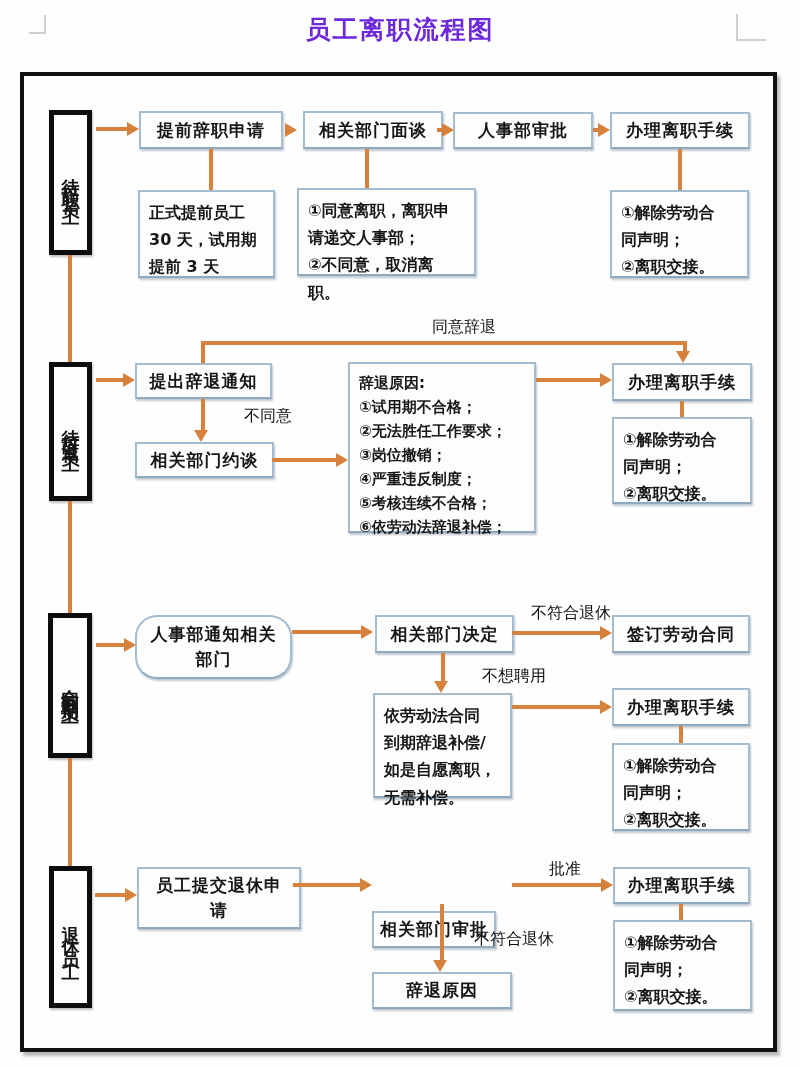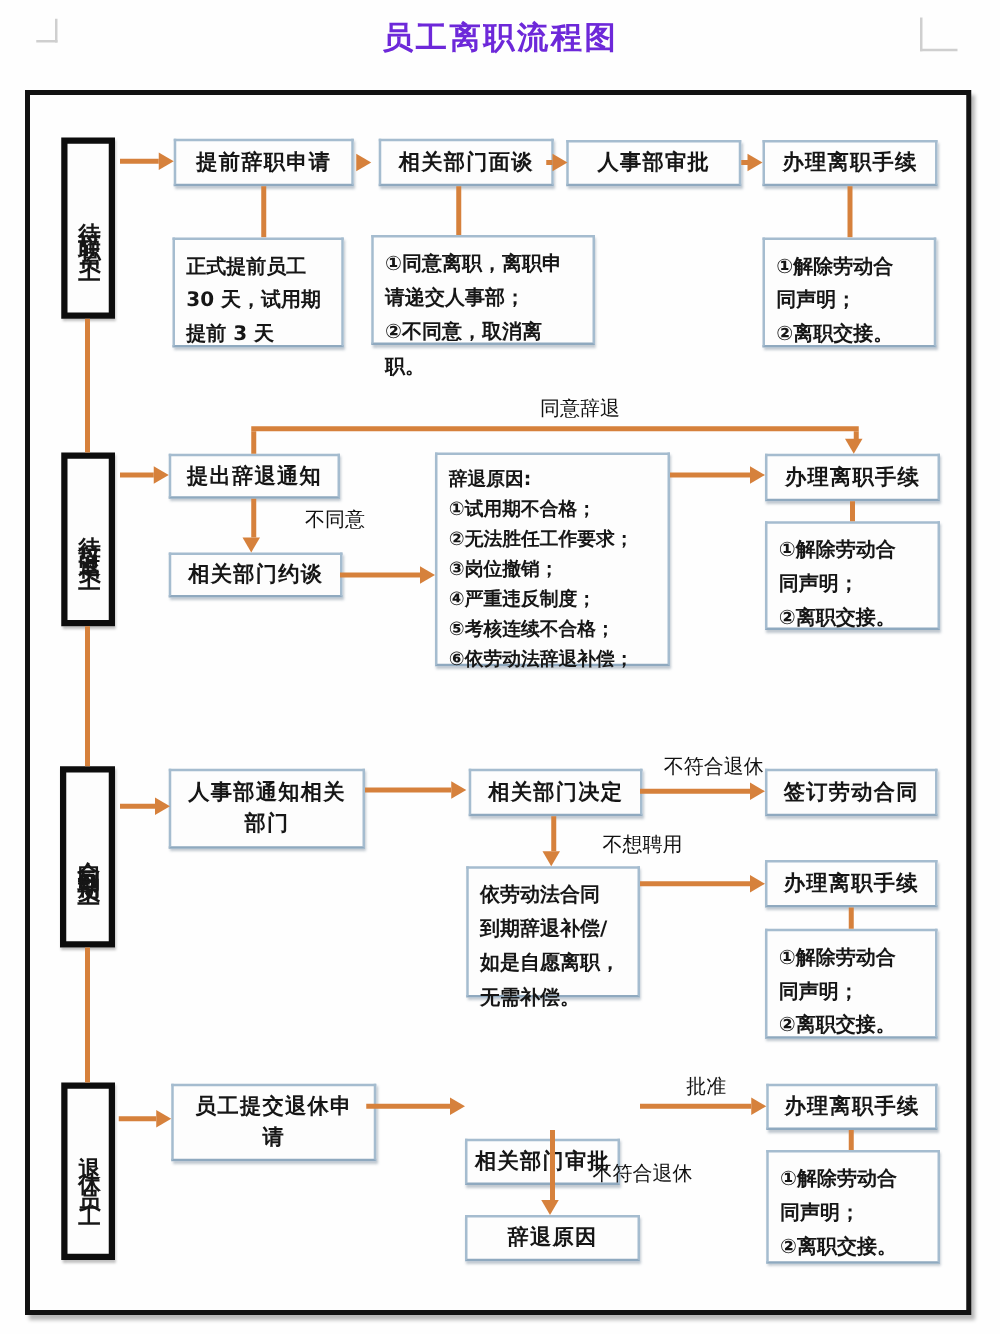--- a/index.html
+++ b/index.html
@@ -145,21 +145,21 @@
   <div class="edge-label" style="left:244px;top:406px;">不同意</div>
 
   <div class="line" style="left:272px;top:458px;width:64px;height:4px;"></div>
   <div class="ah-r" style="left:336px;top:453px;"></div>
 
   <div class="line" style="left:536px;top:378px;width:64px;height:4px;"></div>
   <div class="ah-r" style="left:600px;top:373px;"></div>
 
   <div class="line" style="left:680px;top:401px;width:4px;height:16px;"></div>
 
-  <div class="step" style="left:135px;top:615px;width:157px;height:64px;">人事部通知相关
+  <div class="step" style="left:135px;top:615px;width:157px;height:64px;border-radius:22px;">人事部通知相关
 部门</div>
   <div class="step" style="left:375px;top:615px;width:139px;height:38px;">相关部门决定</div>
   <div class="step" style="left:612px;top:615px;width:138px;height:38px;">签订劳动合同</div>
   <div class="note" style="left:373px;top:693px;width:139px;height:105px;">依劳动法合同
 到期辞退补偿/
 如是自愿离职，
 无需补偿。</div>
   <div class="step" style="left:612px;top:688px;width:138px;height:38px;">办理离职手续</div>
   <div class="note" style="left:612px;top:743px;width:138px;height:88px;">①解除劳动合
 同声明；

